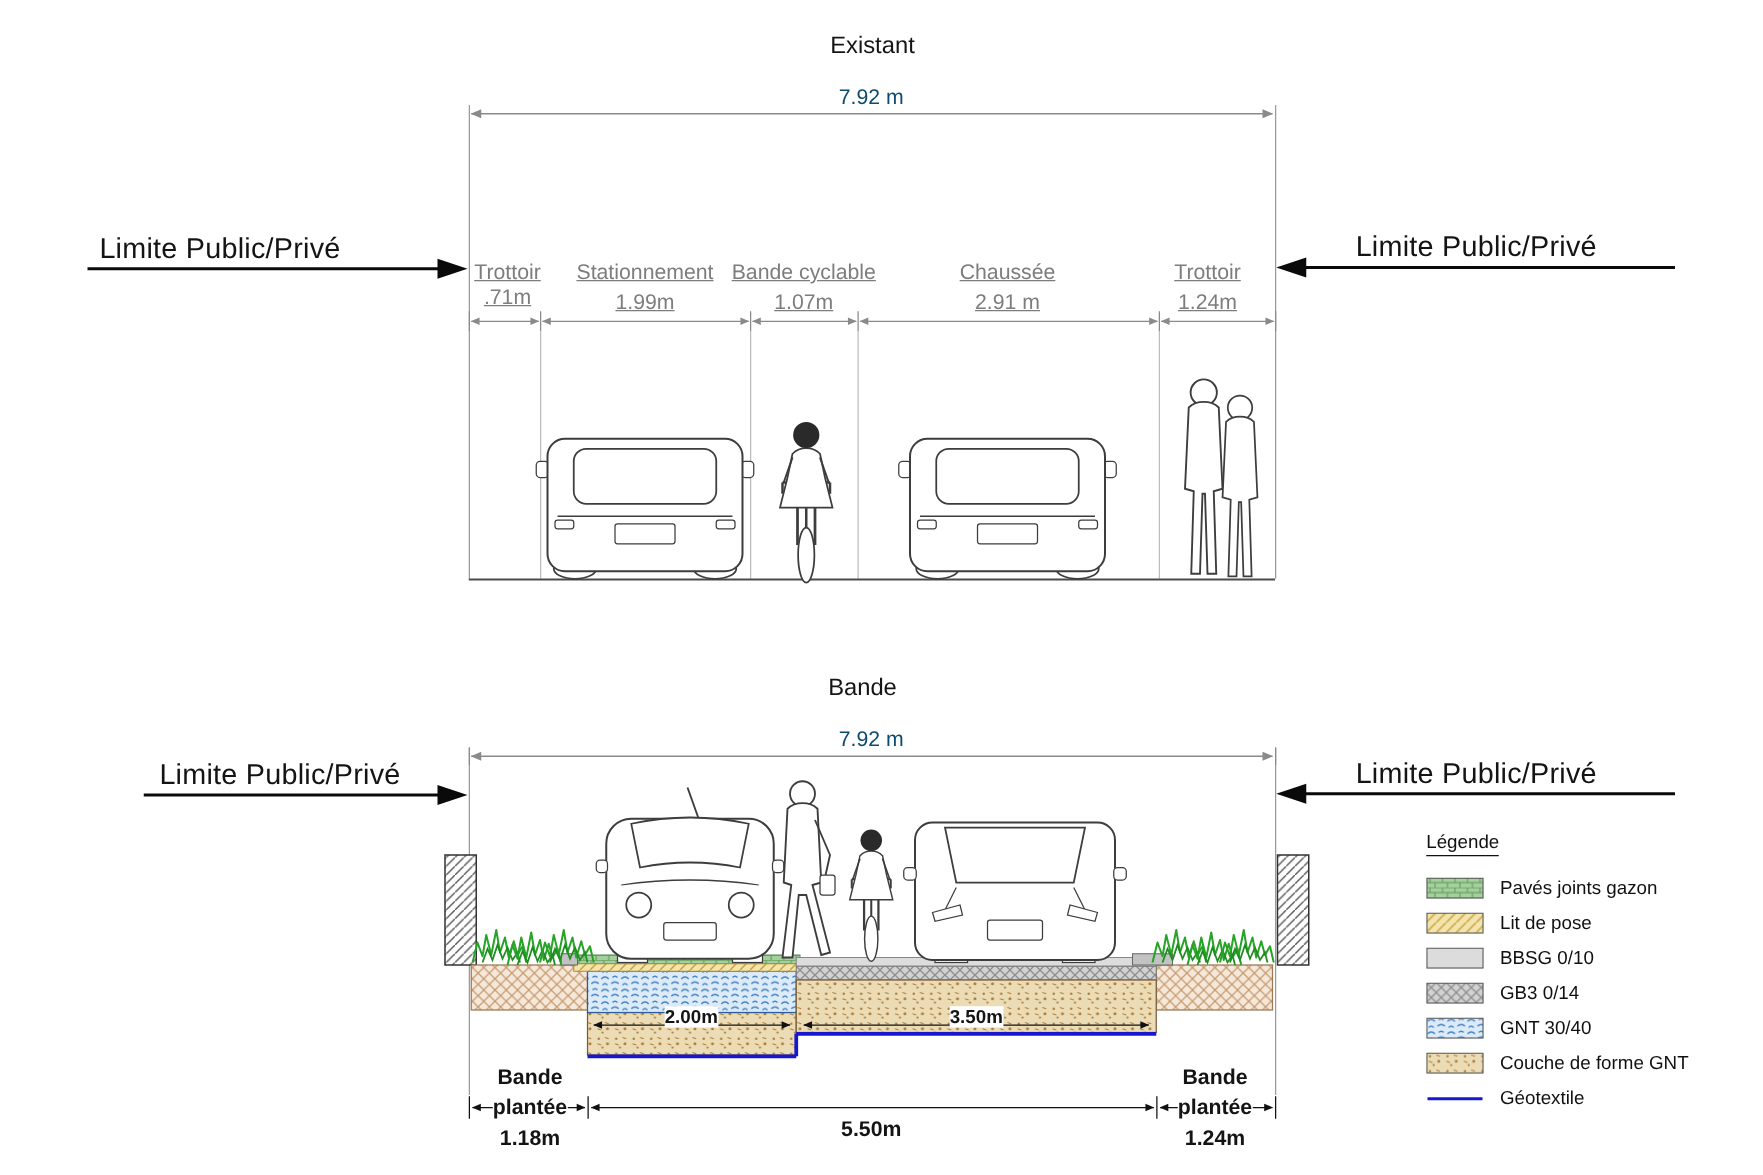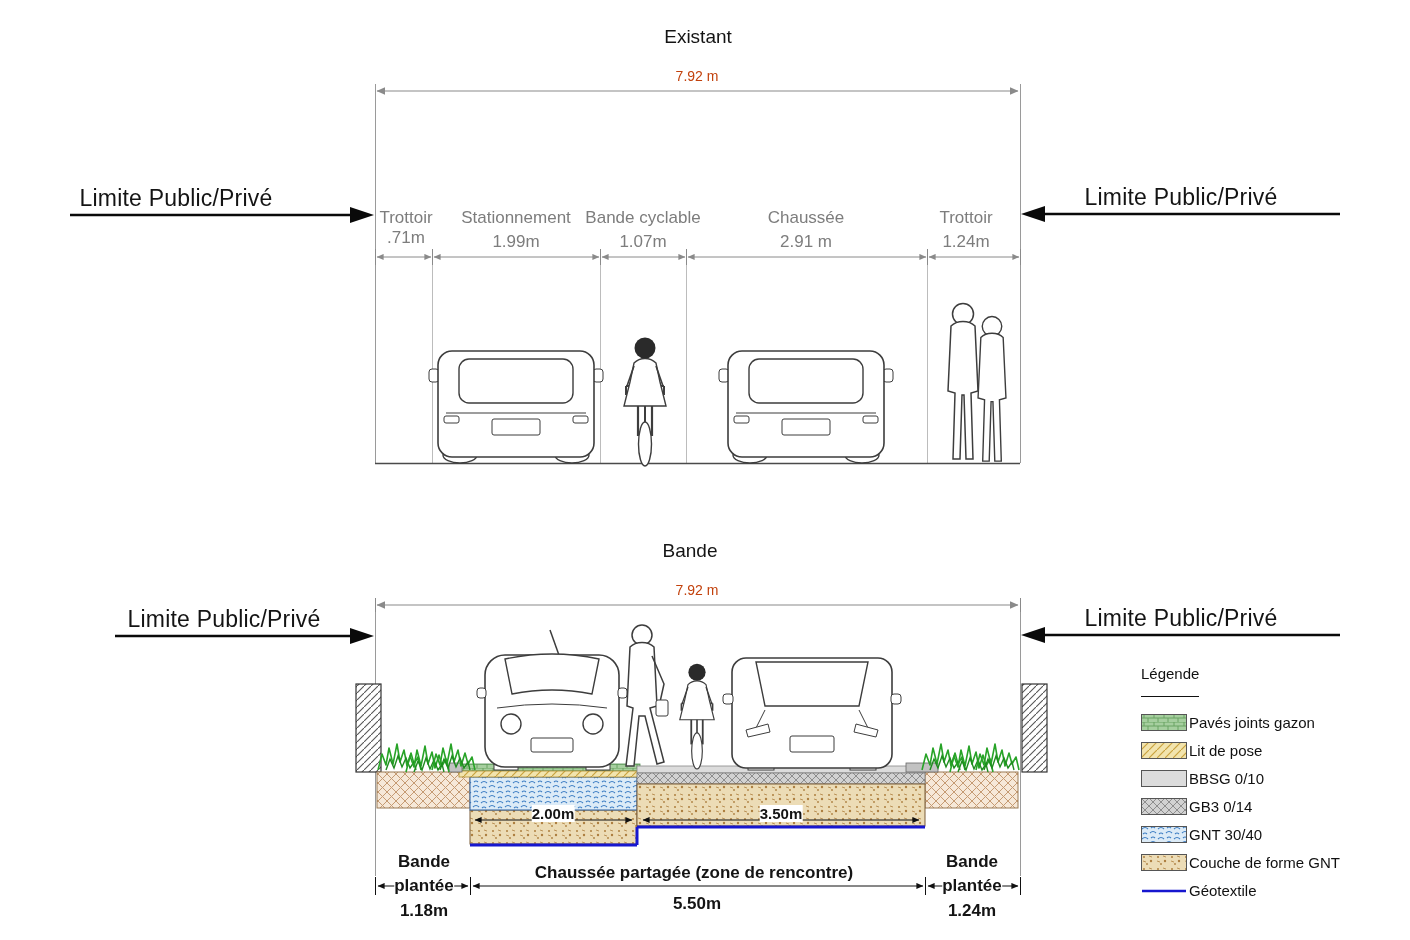--- a/index.html
+++ b/index.html
@@ -1,29 +1,29 @@
 <!DOCTYPE html>
 <html><head>
 <meta charset="utf-8">
 <style>
   html,body{margin:0;padding:0;background:#fff;}
   body{font-family:"Liberation Sans","DejaVu Sans",sans-serif;}
   .canvas{position:relative;width:1410px;height:940px;background:#fff;overflow:hidden;}
   .art{position:absolute;left:0;top:0;}
   .t{position:absolute;transform:translateX(-50%);white-space:nowrap;color:#141414;line-height:1.15;text-align:right;}
   .title{font-size:19px;}
-  .dim{font-size:14px;color:#c2410c;}
-  .seg{font-size:17px;color:#7d7d7d;}
+  .dim{font-size:17px;color:#0c4a6e;}
+  .seg{font-size:17px;color:#7d7d7d;text-decoration:underline;}
   .limit{font-size:23px;font-weight:normal;letter-spacing:0.2px;}
   .bold{font-size:17px;font-weight:bold;}
   .dim-in{font-size:15px;font-weight:bold;}
   .chip{background:#fff;padding:0 0;}
   .legend{position:absolute;left:1141px;top:665px;display:flex;flex-direction:column;gap:11px;}
-  .legend-title{font-size:15px;color:#111;border-bottom:1.4px solid #111;padding-bottom:14px;margin-bottom:6px;width:max-content;}
-  .legend-row{display:flex;align-items:center;gap:2px;}
+  .legend-title{font-size:15px;color:#111;border-bottom:1.4px solid #111;padding-bottom:2px;margin-bottom:6px;width:max-content;}
+  .legend-row{display:flex;align-items:center;gap:13px;}
   .legend-label{font-size:15px;color:#111;}
   .swatch{flex:0 0 auto;display:block;}
 </style>
 </head>
 <body>
 
 <div class="canvas">
 
   <svg class="art" width="1410" height="940" viewBox="0 0 1410 940">
     <defs>
@@ -293,21 +293,20 @@
   <div class="t limit" style="left:224px;top:606px">Limite Public/Privé</div>
   <div class="t limit" style="left:1181px;top:605px">Limite Public/Privé</div>
 
   <div class="t dim-in chip" style="left:553px;top:805px">2.00m</div>
   <div class="t dim-in chip" style="left:781px;top:805px">3.50m</div>
 
   <div class="t bold" style="left:424px;top:852px">Bande</div>
   <div class="t bold chip" style="left:424px;top:876px">plantée</div>
   <div class="t bold" style="left:424px;top:901px">1.18m</div>
 
-  <div class="t bold" style="left:694px;top:863px">Chaussée partagée (zone de rencontre)</div>
   <div class="t bold" style="left:697px;top:894px">5.50m</div>
 
   <div class="t bold" style="left:972px;top:852px">Bande</div>
   <div class="t bold chip" style="left:972px;top:876px">plantée</div>
   <div class="t bold" style="left:972px;top:901px">1.24m</div>
 
   <div class="legend">
     <div class="legend-title">Légende</div>
 
     <div class="legend-row">

